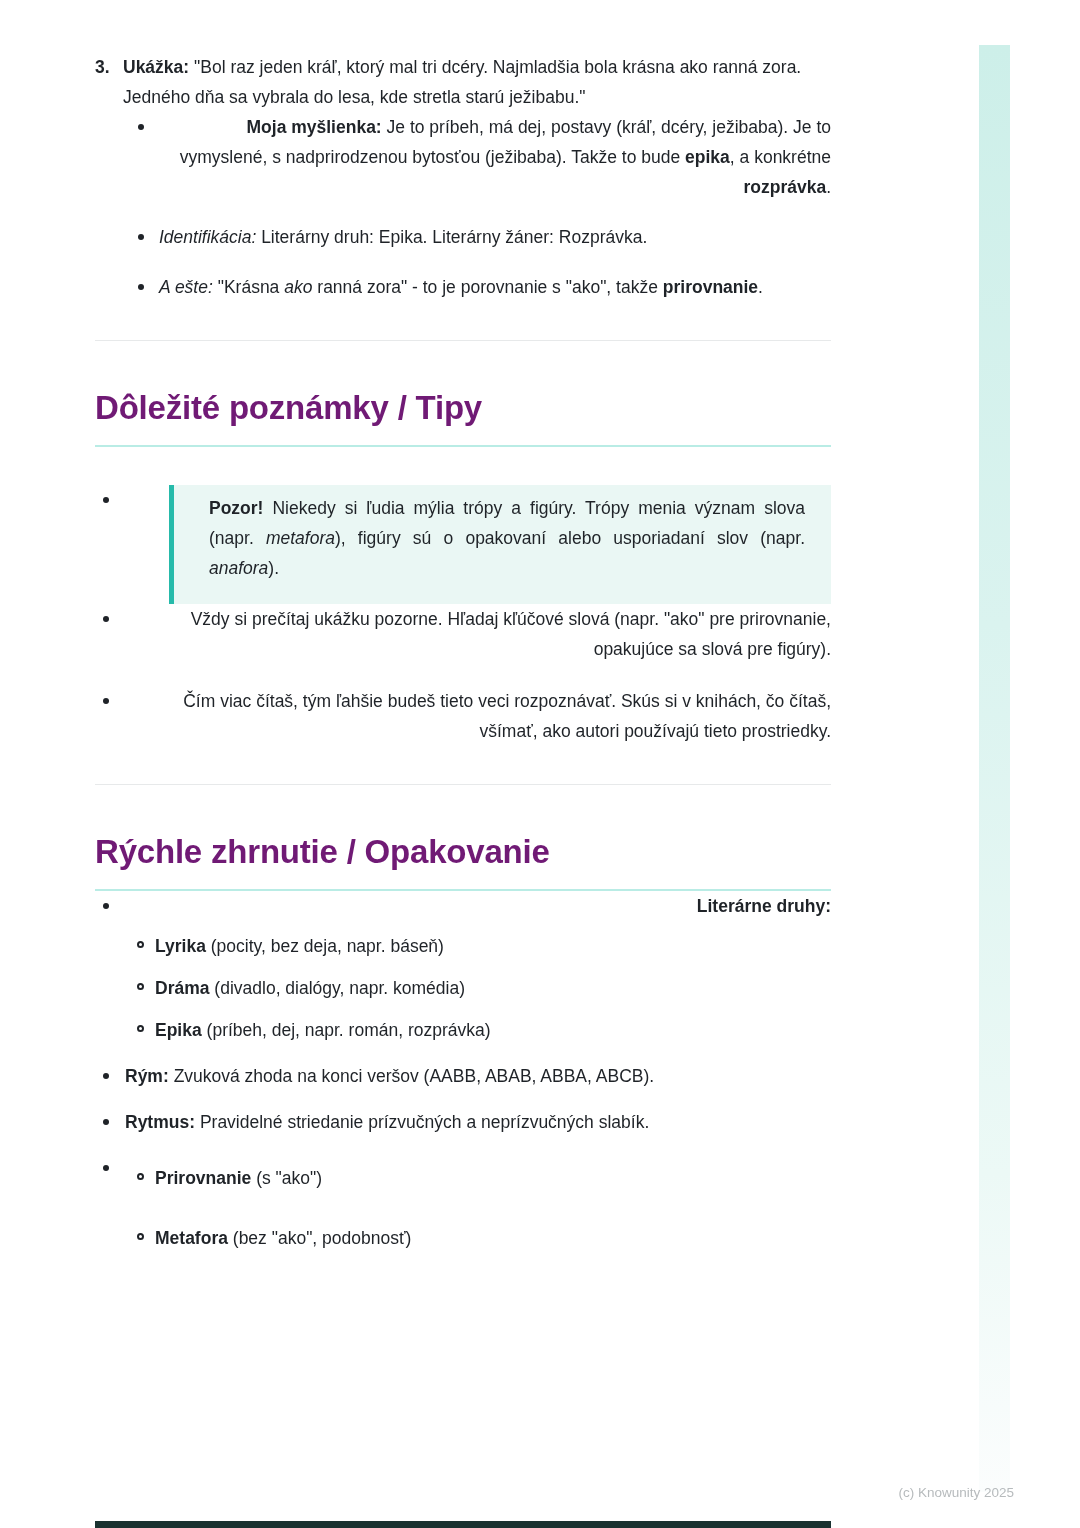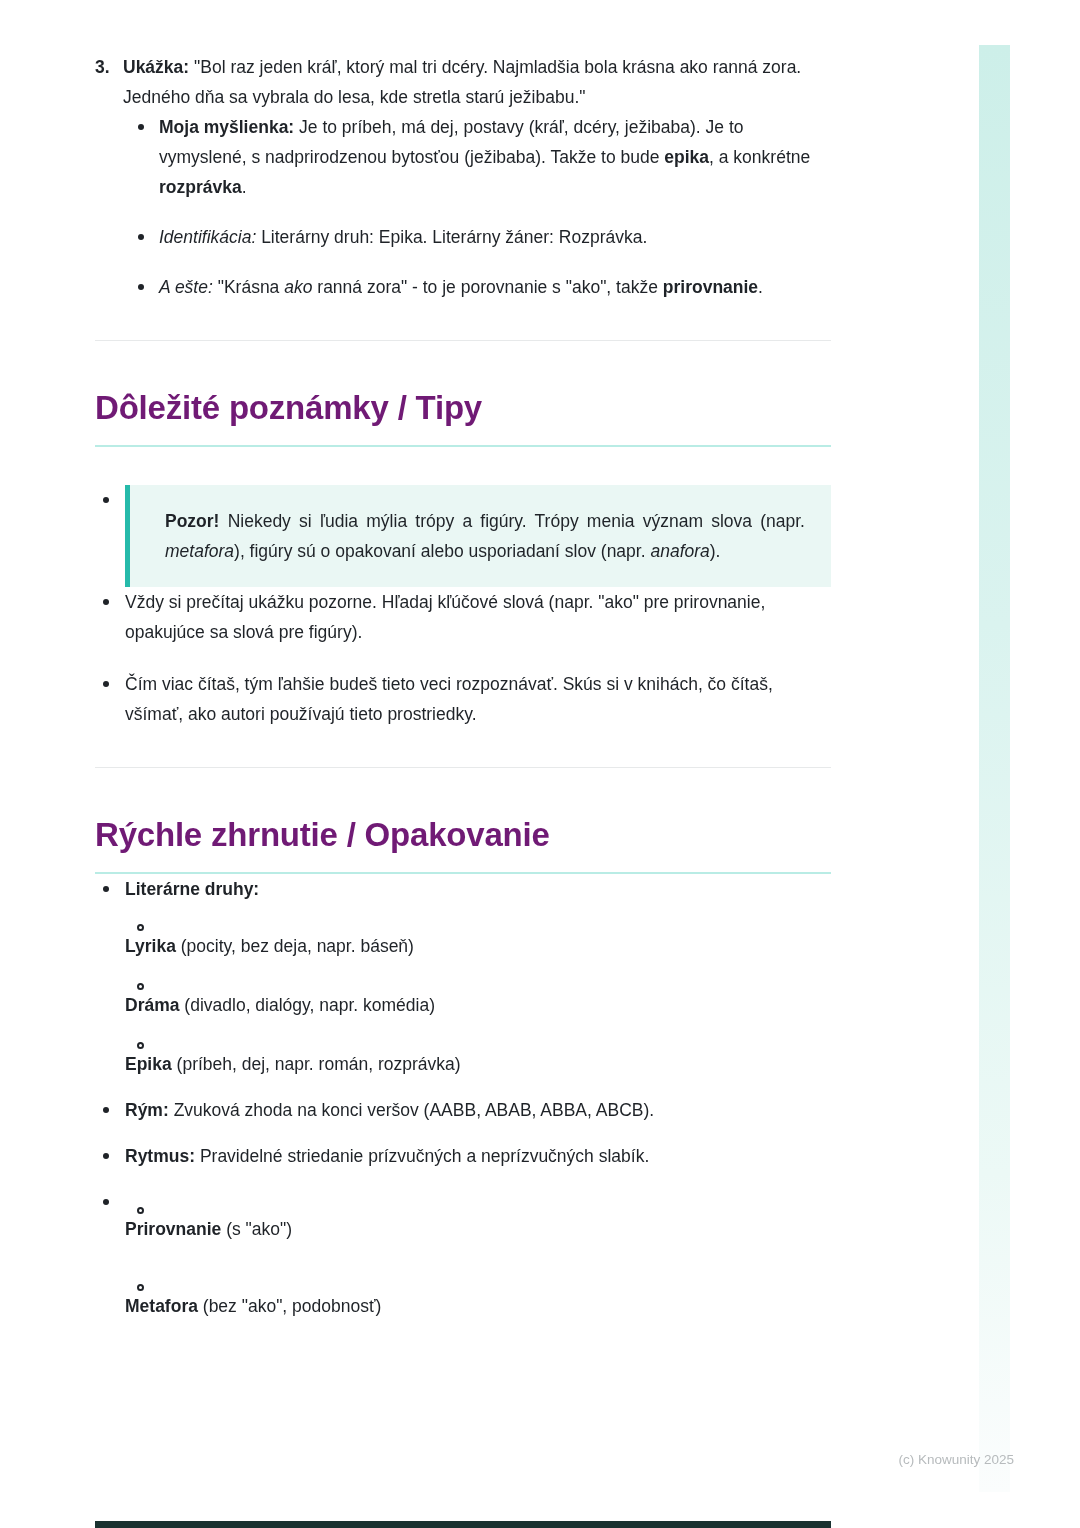--- a/index.html
+++ b/index.html
@@ -43,21 +43,21 @@
   .num {
     flex: none;
     width: 28px;
     font-size: 17.5px;
     line-height: 30px;
     font-weight: 700;
   }
   .item-body { flex: 1; }
 
   ul.bullet-list { list-style: none; margin: 0; padding: 0; }
-  ul.bullet-list > li { display: flex; }
+  ul.bullet-list > li { display: flex; text-align: right; }
 
   .dot {
     flex: none;
     width: 6px;
     height: 6px;
     border-radius: 50%;
     background: #1f2328;
     margin: 12px 16px 0 8px;
   }
   .lvl2 { margin-top: 26px; }
@@ -85,49 +85,50 @@
     background: #b9ece5;
     margin-top: 18px;
   }
 
   
   .callout-row { display: flex; margin-top: 38px; }
   .callout {
     flex: 1;
     background: #eaf7f4;
     border-left: 5px solid #26baaa;
-    padding: 21px 26px 21px 35px;
+    padding: 8px 26px 21px 35px;
+    margin-left: 44px;
   }
   .callout .para { text-align: justify; }
 
   .lvl1 { margin-top: 34px; }
   .lvl1 > li { margin-bottom: 22px; }
   .lvl1 > li:last-child { margin-bottom: 0; }
 
   
   .sub-list { list-style: none; margin: 10px 0 0 0; padding: 0; }
-  .sub-list > li { display: flex; margin-bottom: 12px; flex-direction: column; }
+  .sub-list > li { display: flex; margin-bottom: 12px; }
   .sub-list > li:last-child { margin-bottom: 0; }
   .circle {
     flex: none;
     width: 7px;
     height: 7px;
     border-radius: 50%;
     border: 2px solid #1f2328;
     background: transparent;
     margin: 10px 11px 0 12px;
   }
   .summary > li { margin-bottom: 16px; }
   .summary .li-body { flex: 1; }
   .summary .gap-lg { margin-top: 30px; }
 
   .footer-credit {
     position: absolute;
     right: 66px;
-    bottom: 61px;
+    bottom: 28px;
     font-size: 13.5px;
     color: #b7bbbd;
     z-index: 2;
   }
 
   .bottom-bar {
     position: absolute;
     left: 95px;
     bottom: 0;
     width: 736px;

